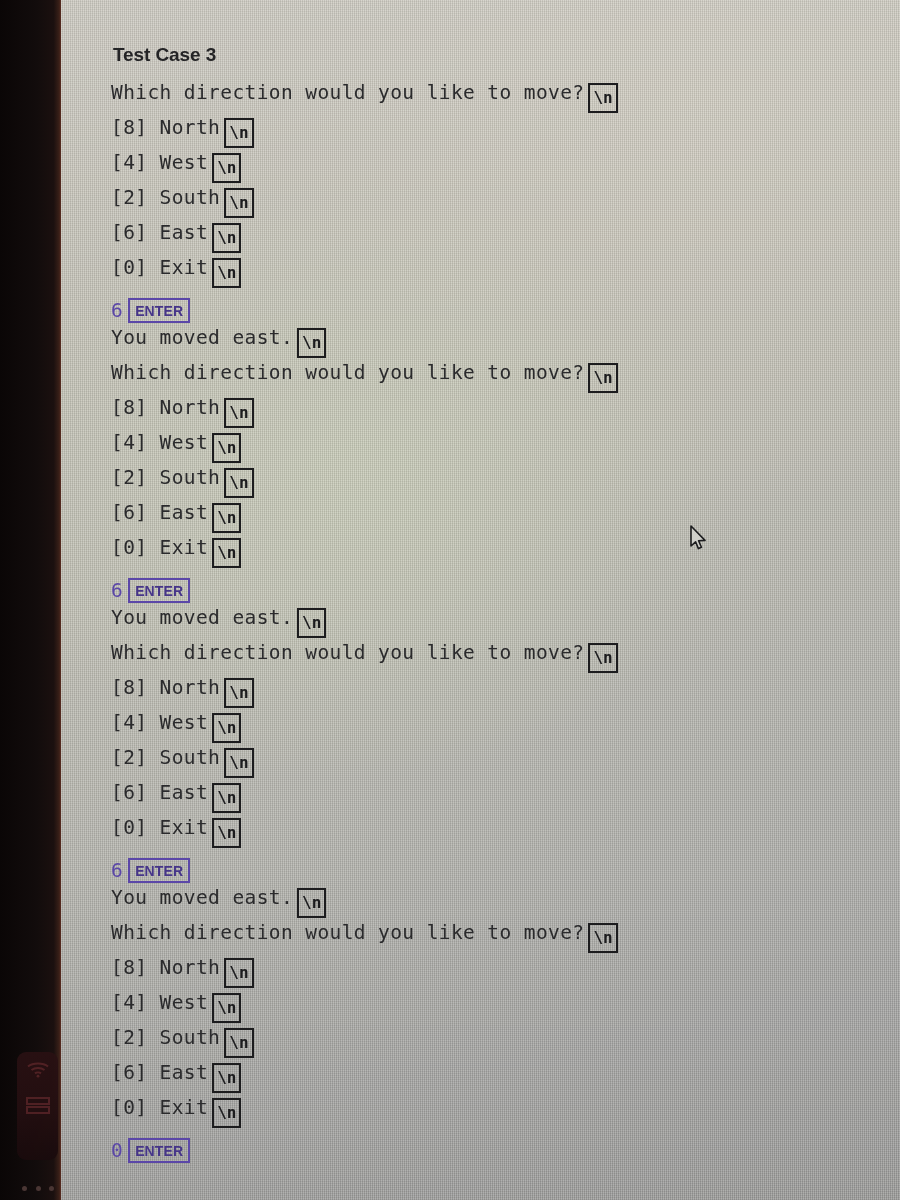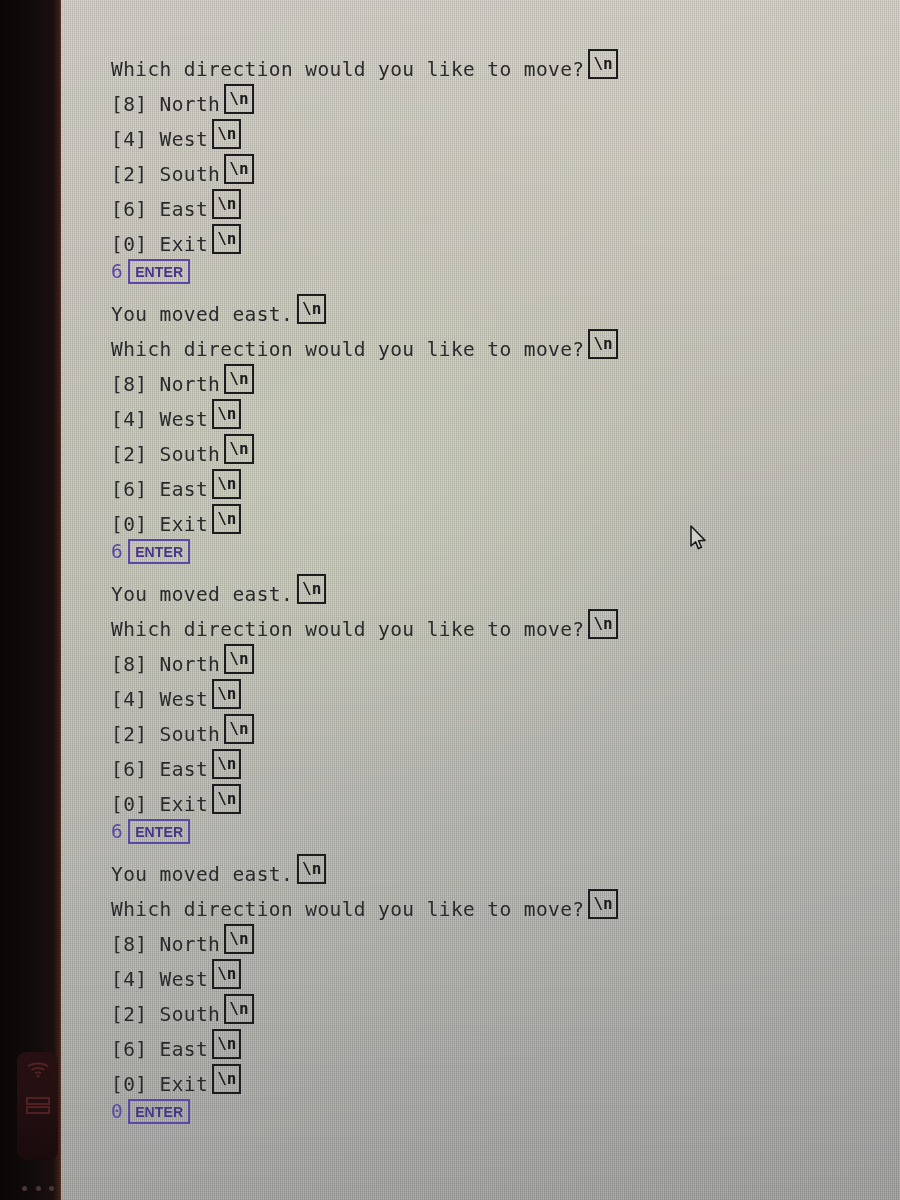--- a/index.html
+++ b/index.html
@@ -107,21 +107,21 @@
     font-weight: bold;
     font-size: 19px;
     color: #242426;
     letter-spacing: -0.1px;
     margin: 0 0 17px 2px;
   }
 
   
   .line {
     display: flex;
-    align-items: flex-end;
+    align-items: flex-start;
     font-family: "DejaVu Sans Mono", monospace;
     font-size: 19.5px;
     line-height: 1;
     color: #2a2a2c;
     height: 35px;
     white-space: pre;
     letter-spacing: .4px;
   }
   .line .txt { display: inline-block; }
 
@@ -214,20 +214,21 @@
       <i></i>
       <i></i>
       <i></i>
     </div>
   </div>
 
   <div id="lcd">
 
     <div id="content">
 
+      <div id="title">Test Case 3</div>
 
       <div class="block">
         <div class="line">
           <span class="txt">Which direction would you like to move?</span>
           <span class="nl">\n</span>
         </div>
         <div class="line">
           <span class="txt">[8] North</span>
           <span class="nl">\n</span>
         </div>

